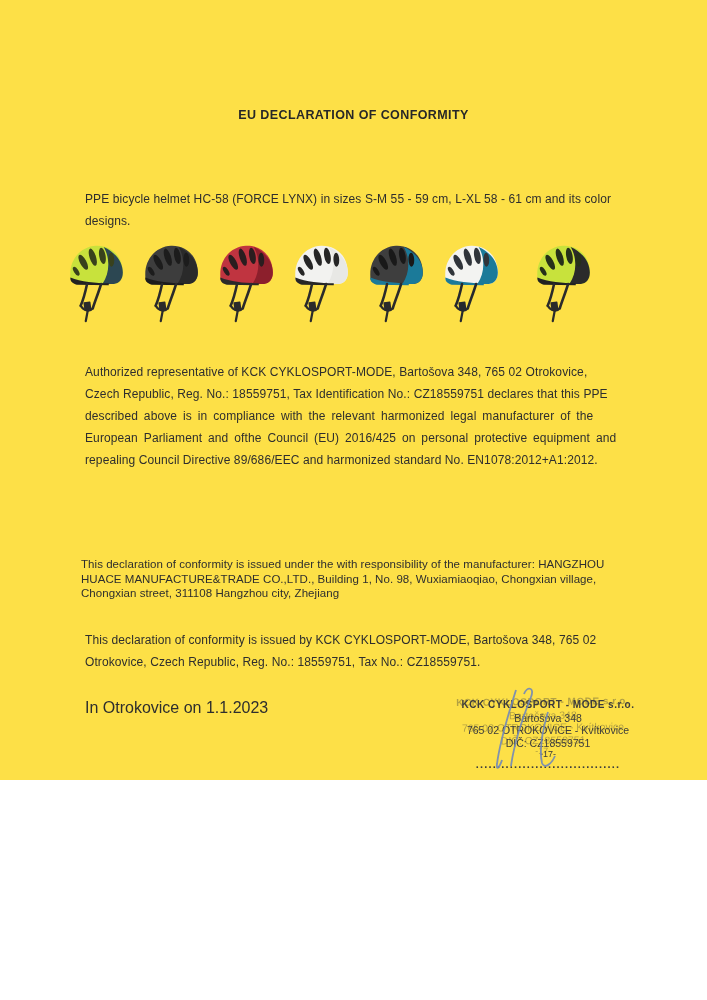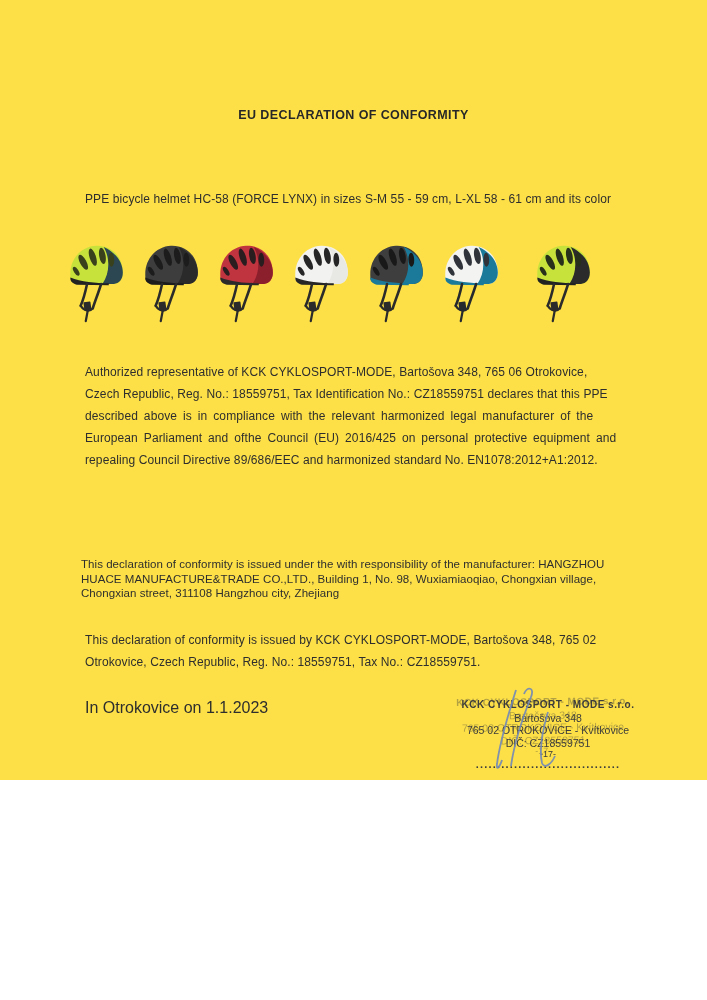--- a/index.html
+++ b/index.html
@@ -37,20 +37,21 @@
 </style>
 </head>
 <body>
 
 <div class="page">
 
   <div class="title">EU DECLARATION OF CONFORMITY</div>
 
   <div class="para" style="left:85px;top:188px;">
     <div class="line">PPE bicycle helmet HC-58 (FORCE LYNX) in sizes S-M 55 - 59 cm, L-XL 58 - 61 cm and its color</div>
+    <div class="line">designs.</div>
   </div>
 
   <div class="helmet-row">
   <div class="helmet">
     <svg viewBox="0 0 100 144" xmlns="http://www.w3.org/2000/svg">
       <path class="shell" d="M10,63 C7,32 28,13 50,12 C74,11 92,29 92,54 C92,65 86,71 78,72 L22,72 C14,71 10,68 10,63 Z" fill="#c8e23c"></path>
       <path class="rear" d="M62,14 C80,22 92,37 92,54 C92,65 86,71 78,72 L60,72 C73,53 71,29 62,14 Z" fill="#2c4752"></path>
       <ellipse class="vent" cx="30" cy="38" rx="5" ry="13" transform="rotate(-28 30 38)" fill="#38411c"></ellipse>
       <ellipse class="vent" cx="45" cy="30" rx="5" ry="14" transform="rotate(-18 45 30)" fill="#38411c"></ellipse>
       <ellipse class="vent" cx="60" cy="28" rx="5" ry="13" transform="rotate(-10 60 28)" fill="#38411c"></ellipse>
@@ -168,21 +169,21 @@
       <path class="strap" fill="none" stroke-width="4" stroke-linecap="round" d="M36,72 C33,86 30,97 26,106" stroke="#2b2b2b"></path>
       <path class="strap" fill="none" stroke-width="4" stroke-linecap="round" d="M58,72 C53,88 48,100 45,110" stroke="#2b2b2b"></path>
       <path class="strap" fill="none" stroke-width="3.5" stroke-linecap="round" d="M26,106 C31,114 40,116 45,110" stroke="#2b2b2b"></path>
       <rect class="buckle" x="31" y="100" width="11" height="13" rx="1" transform="rotate(-8 36 106)" fill="#2b2b2b"></rect>
       <path class="strap" fill="none" stroke-width="3.5" stroke-linecap="round" d="M37,114 L34,130" stroke="#2b2b2b"></path>
     </svg>
   </div>
 </div>
 
   <div class="para" style="left:85px;top:361px;">
-    <div class="line">Authorized representative of KCK CYKLOSPORT-MODE, Bartošova 348, 765 06 Otrokovice,</div>
+    <div class="line">Authorized representative of KCK CYKLOSPORT-MODE, Bartošova 348, 765 02 Otrokovice,</div>
     <div class="line">Czech Republic, Reg. No.: 18559751, Tax Identification No.: CZ18559751 declares that this PPE</div>
     <div class="line spread">described above is in compliance with the relevant harmonized legal manufacturer of the</div>
     <div class="line spread">European Parliament and ofthe Council (EU) 2016/425 on personal protective equipment and</div>
     <div class="line">repealing Council Directive 89/686/EEC and harmonized standard No. EN1078:2012+A1:2012.</div>
   </div>
 
 
 
   <div class="para tight" style="left:81px;top:557px;">
     <div class="line">This declaration of conformity is issued under the with responsibility of the manufacturer: HANGZHOU</div>

